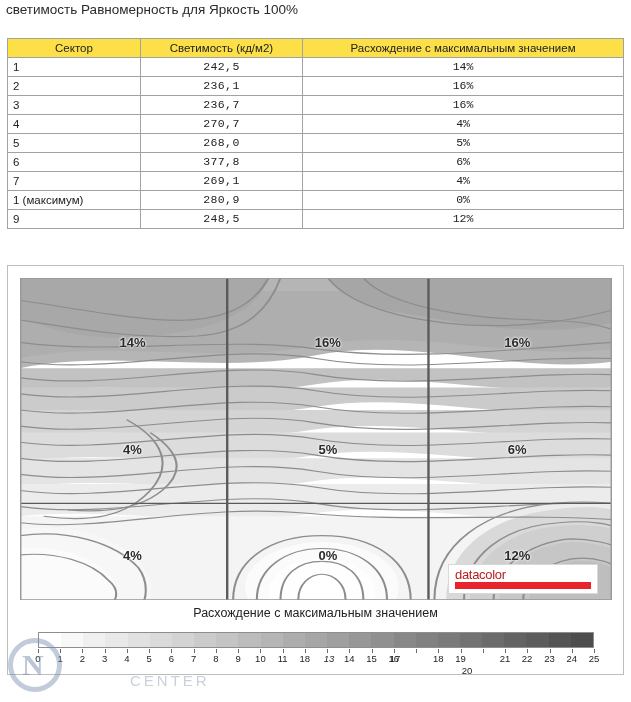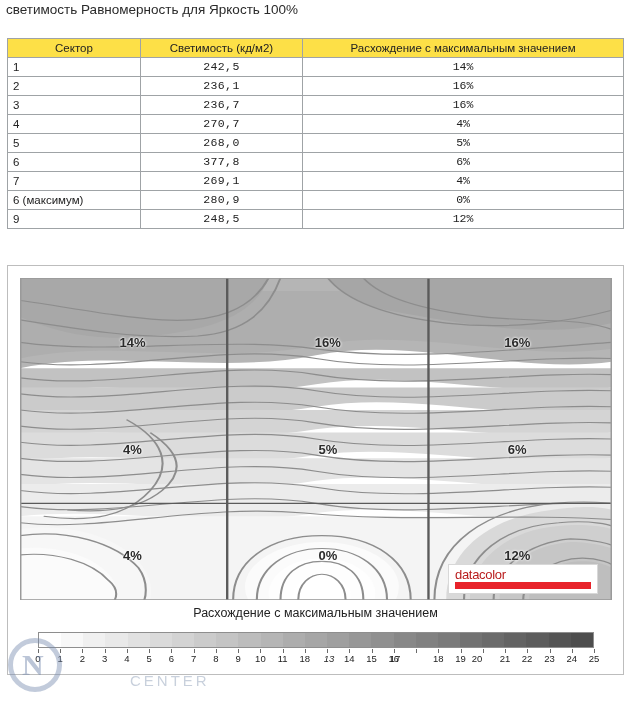--- a/index.html
+++ b/index.html
@@ -263,21 +263,21 @@
         <td class="c0">6</td>
         <td class="c1">377,8</td>
         <td class="c2">6%</td>
       </tr>
       <tr>
         <td class="c0">7</td>
         <td class="c1">269,1</td>
         <td class="c2">4%</td>
       </tr>
       <tr>
-        <td class="c0">6 (максимум)</td>
+        <td class="c0">1 (максимум)</td>
         <td class="c1">280,9</td>
         <td class="c2">0%</td>
       </tr>
       <tr>
         <td class="c0">9</td>
         <td class="c1">248,5</td>
         <td class="c2">12%</td>
       </tr>
     </tbody>
   </table>
@@ -445,21 +445,21 @@
           <div class="tnum" style="left: 333.6px;">15</div>
           <div class="tick" style="left: 355.84px;"></div>
           <div class="tnum" style="left: 355.84px;">16</div>
           <div class="tick" style="left: 378.08px;"></div>
           <div class="tnum" style="left: 357px;">17</div>
           <div class="tick" style="left: 400.32px;"></div>
           <div class="tnum" style="left: 400.32px;">18</div>
           <div class="tick" style="left: 422.56px;"></div>
           <div class="tnum" style="left: 422.56px;">19</div>
           <div class="tick" style="left: 444.8px;"></div>
-          <div class="tnum" style="left: 439px;">20</div>
+          <div class="tnum" style="left: 429px; margin-top: 12px;">20</div>
           <div class="tick" style="left: 467.04px;"></div>
           <div class="tnum" style="left: 467.04px;">21</div>
           <div class="tick" style="left: 489.28px;"></div>
           <div class="tnum" style="left: 489px;">22</div>
           <div class="tick" style="left: 511.52px;"></div>
           <div class="tnum" style="left: 511.52px;">23</div>
           <div class="tick" style="left: 533.76px;"></div>
           <div class="tnum" style="left: 533.76px;">24</div>
           <div class="tick" style="left: 556px;"></div>
           <div class="tnum" style="left: 556px;">25</div>

